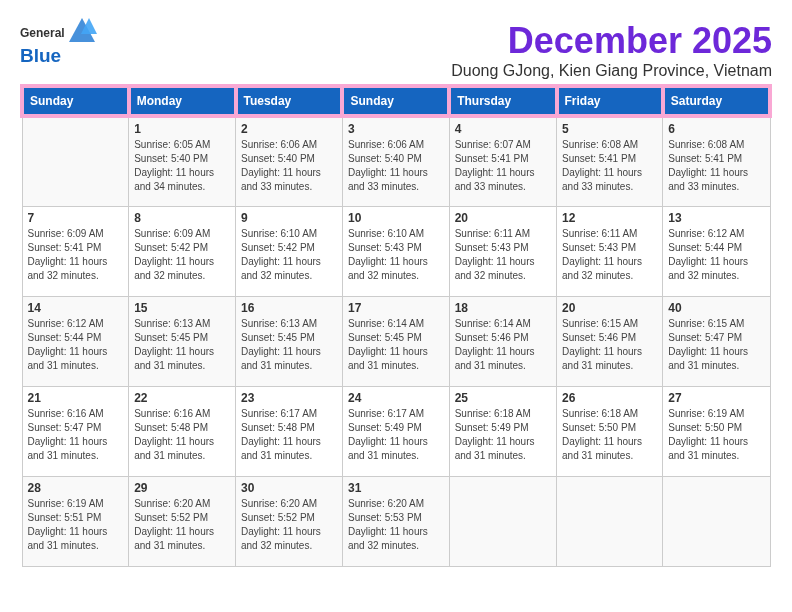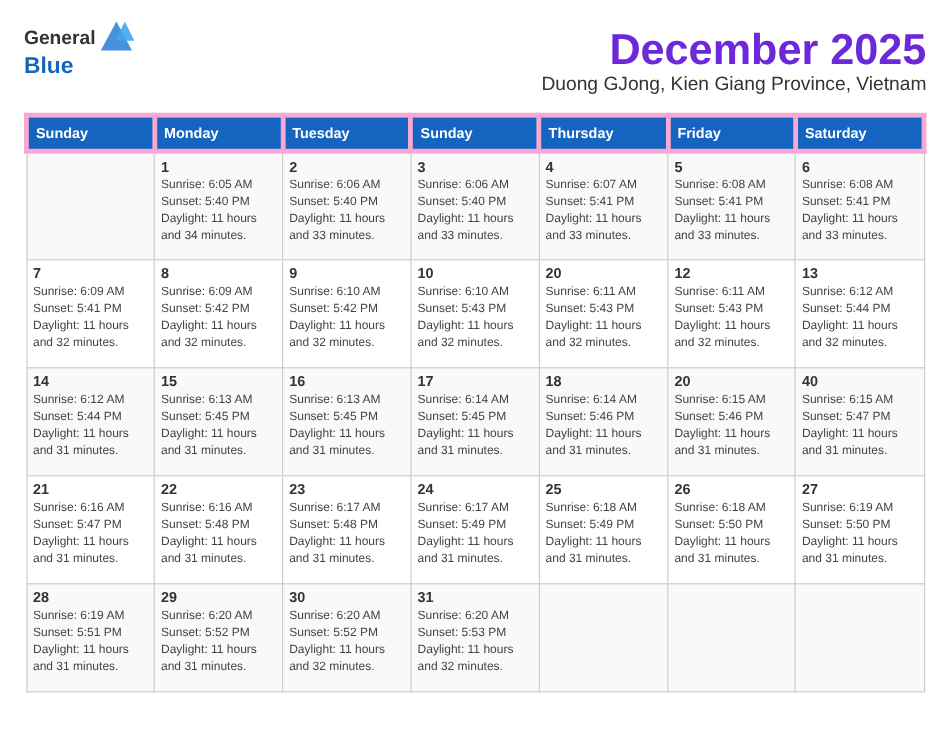--- a/index.html
+++ b/index.html
@@ -15,21 +15,21 @@
       align-items: flex-start;
       justify-content: space-between;
       margin-bottom: 4px;
     }
     .logo {
       display: flex;
       align-items: center;
       gap: 0;
     }
     .logo-text-general {
-      font-size: 16px;
+      font-size: 12px;
       font-weight: bold;
       color: #333;
       line-height: 1;
     }
     .logo-text-blue {
       font-size: 19px;
       font-weight: bold;
       color: #1565c0;
       line-height: 1;
     }
@@ -42,21 +42,20 @@
     .month-title {
       font-size: 36px;
       font-weight: bold;
       color: #6d28d9;
       text-align: right;
     }
     .location-subtitle {
       font-size: 16px;
       color: #333;
       text-align: right;
-      margin-bottom: 10px;
     }
     table {
       width: 100%;
       border-collapse: collapse;
       font-size: 11px;
     }
     thead th {
       background-color: #1565c0;
       color: #fff;
       text-align: left;

